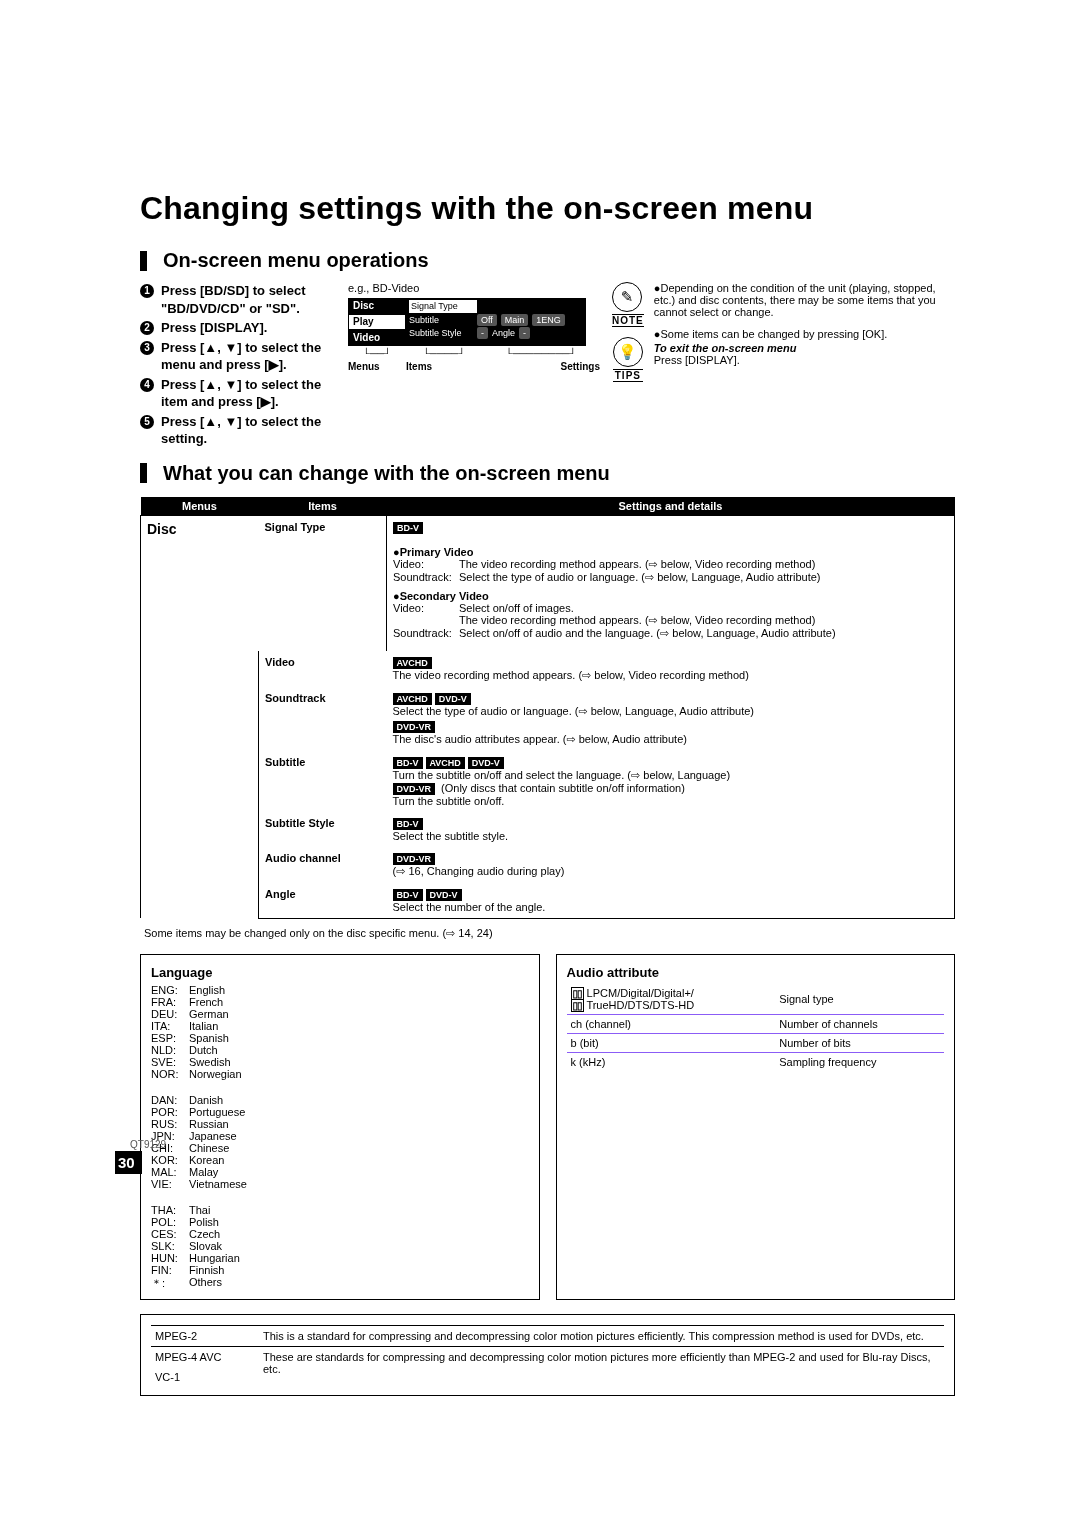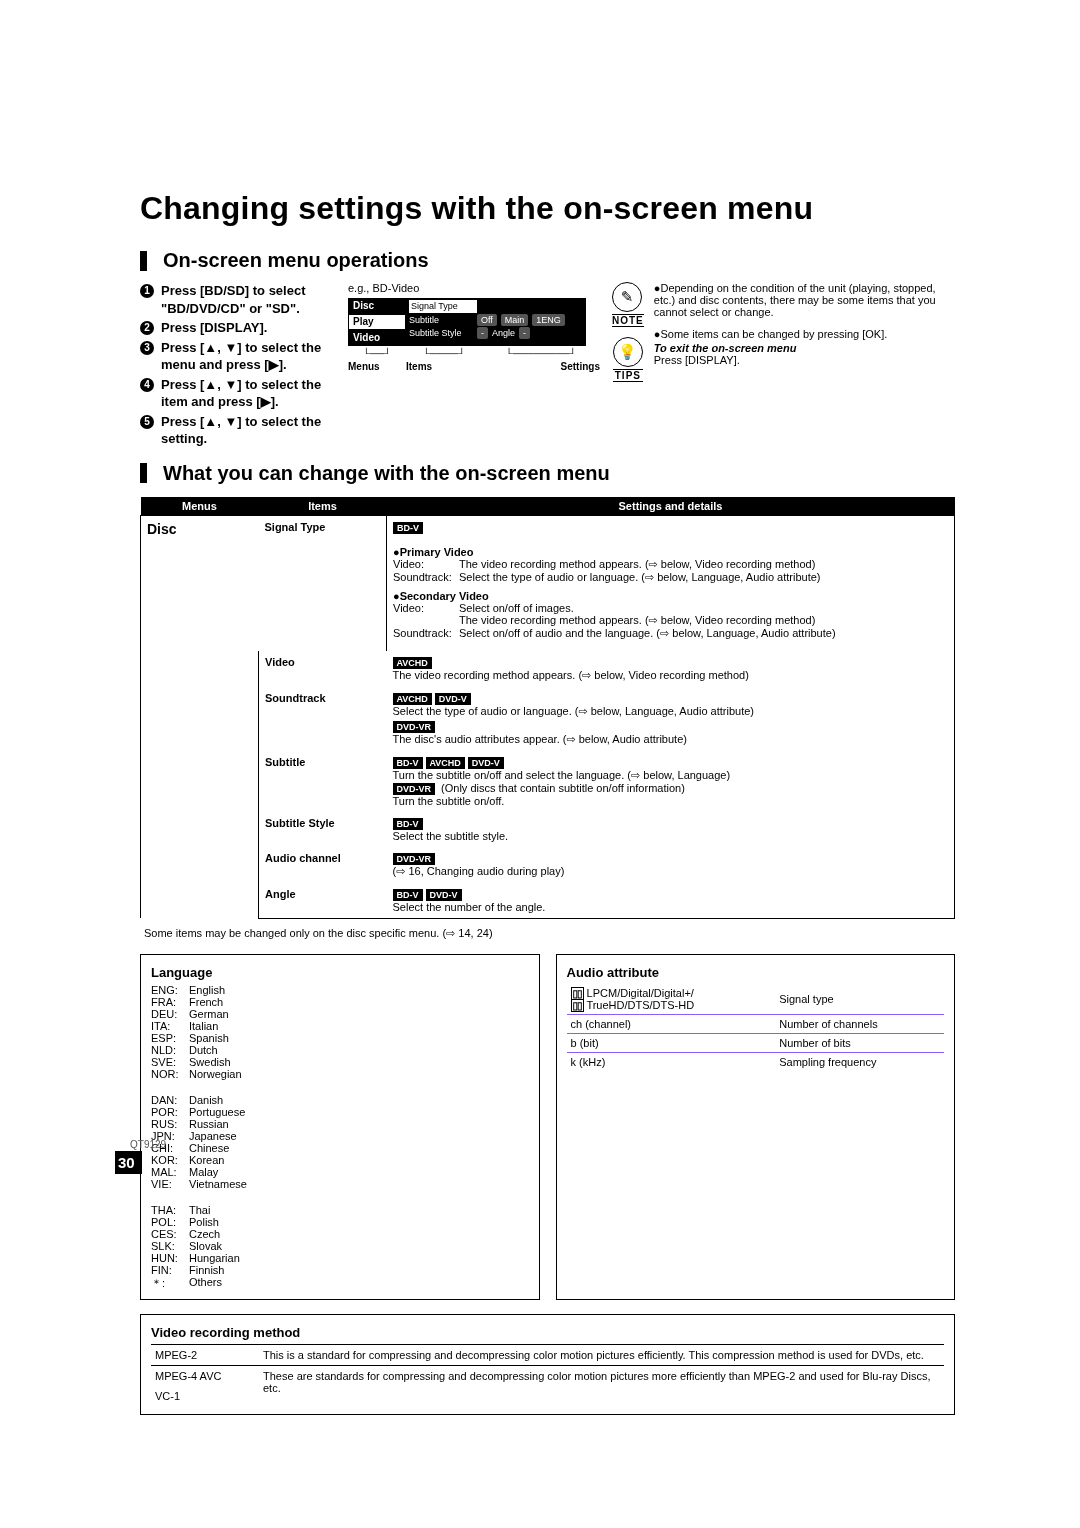--- a/index.html
+++ b/index.html
@@ -428,21 +428,20 @@
         <tr>
               <td>k (kHz)</td>
               <td>Sampling frequency</td>
             </tr>
       </tbody>
         </table>
     </div>
   </div>
 
   <div class="vrm-box">
-    <h3>Video recording method</h3>
     <table class="vrm-table">
       <tbody>
           <tr>
             <td class="k">MPEG-2</td>
             <td>This is a standard for compressing and decompressing color motion pictures efficiently. This compression method is used for DVDs, etc.</td>
           </tr>
       <tr>
             <td class="k">MPEG-4 AVC</td>
             <td rowspan="2">These are standards for compressing and decompressing color motion pictures more efficiently than MPEG-2 and used for Blu-ray Discs, etc.</td>
           </tr>

